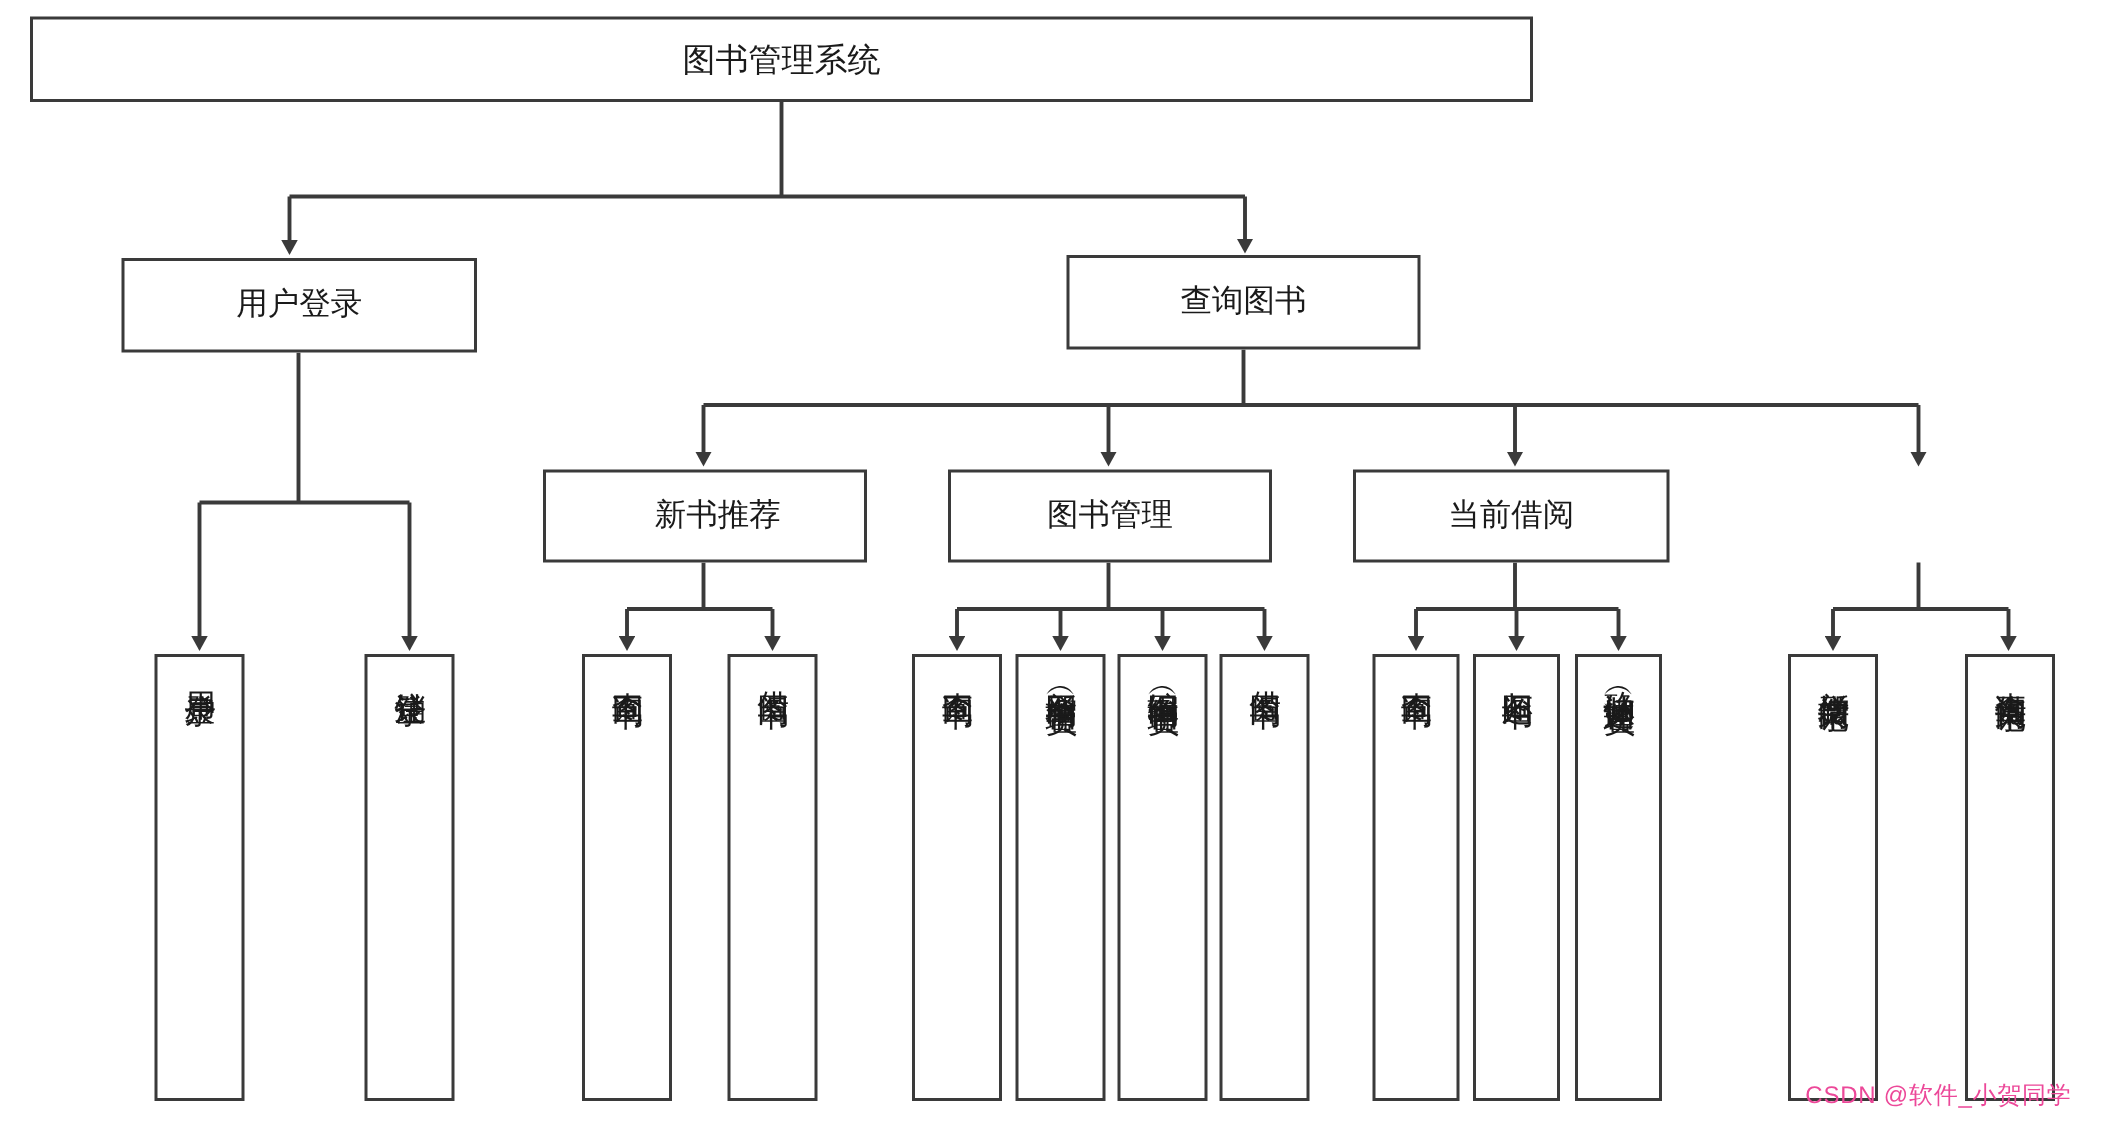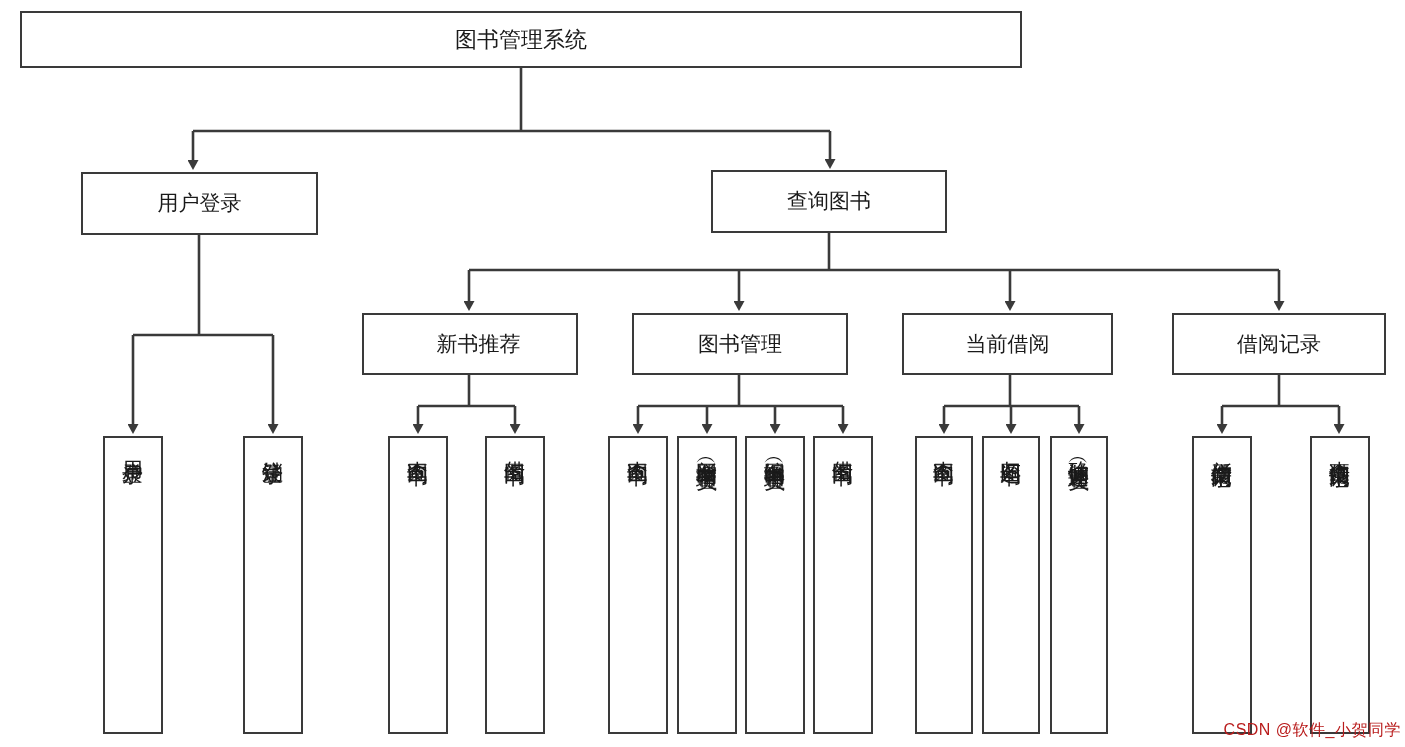--- a/index.html
+++ b/index.html
@@ -54,24 +54,24 @@
   .node.vert .label {
     writing-mode: vertical-rl;
     text-orientation: upright;
     font-size: 21px;
     letter-spacing: 1.5px;
     line-height: 1;
     white-space: pre;
   }
   .watermark {
     position: absolute;
-    right: 4px;
+    right: 24px;
     bottom: 6px;
     font-size: 16px;
-    color: #b91c1c;
+    color: #ec4899;
     letter-spacing: 0.5px;
     user-select: none;
   }
 </style>
 </head>
 <body>
 
 <div id="stage">
 
   <svg id="wires" viewBox="0 0 1405 747">
@@ -142,23 +142,20 @@
   </div>
 
   <div class="node horiz" style="left:632px; top:313px; width:216px; height:62px;">
     <span class="label">图书管理</span>
   </div>
 
   <div class="node horiz" style="left:902px; top:313px; width:211px; height:62px;">
     <span class="label">当前借阅</span>
   </div>
 
-  <div class="node horiz" style="left:1172px; top:313px; width:214px; height:62px;">
-    <span class="label">借阅记录</span>
-  </div>
 
   <div class="node vert" style="left:103px; top:436px; width:60px; height:298px;">
     <span class="label">用户登录</span>
   </div>
 
   <div class="node vert" style="left:243px; top:436px; width:60px; height:298px;">
     <span class="label">注销登录</span>
   </div>
 
   <div class="node vert" style="left:388px; top:436px; width:60px; height:298px;">

